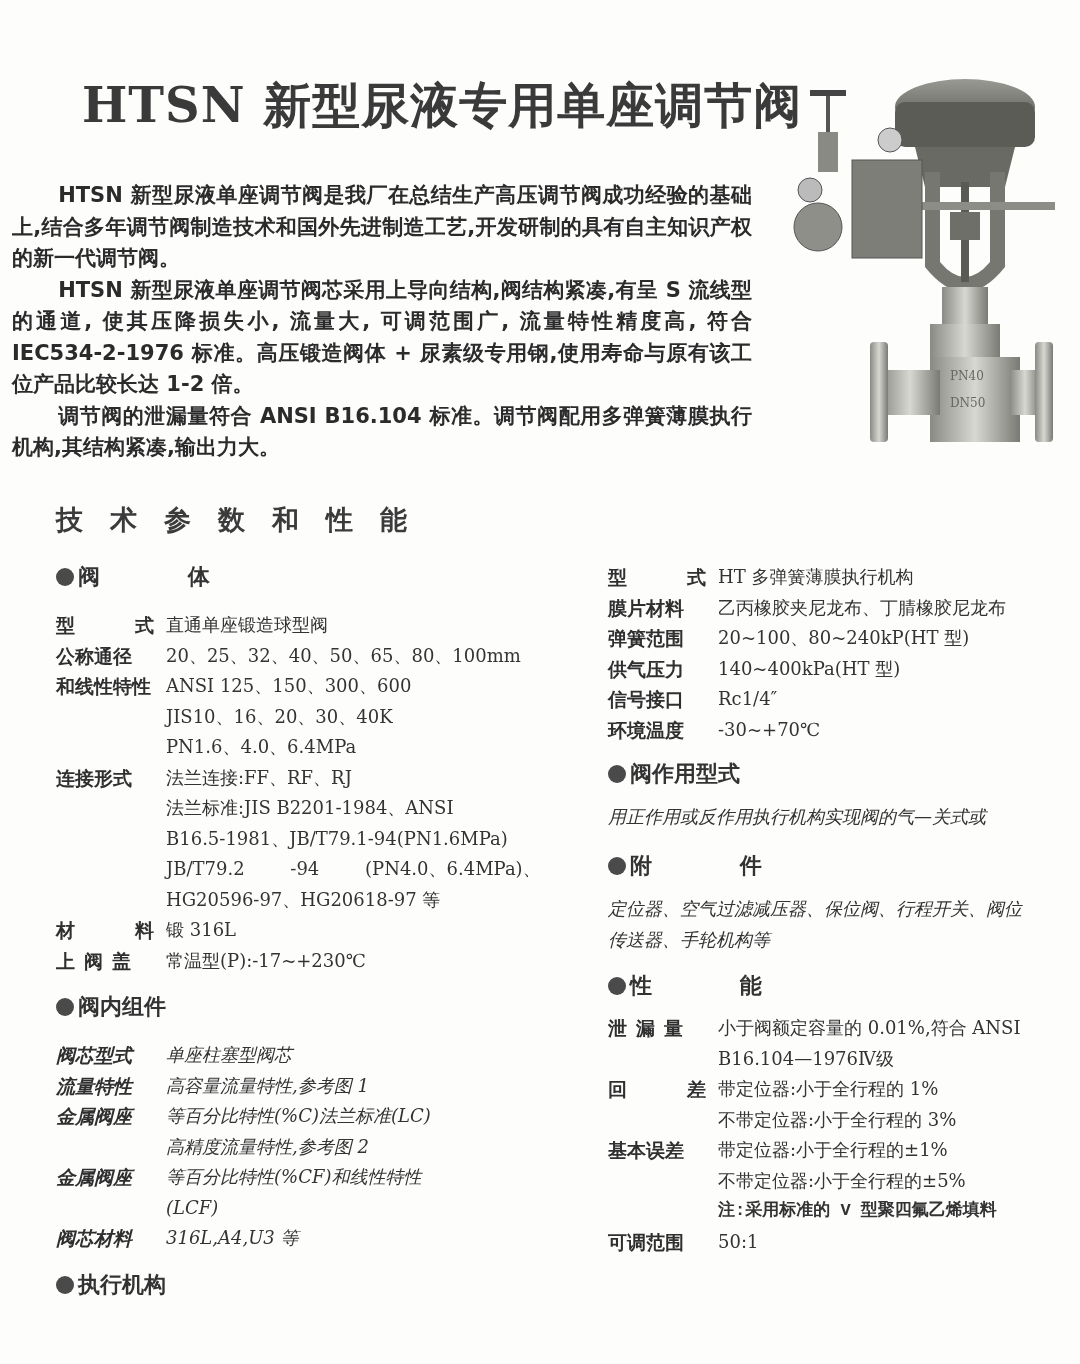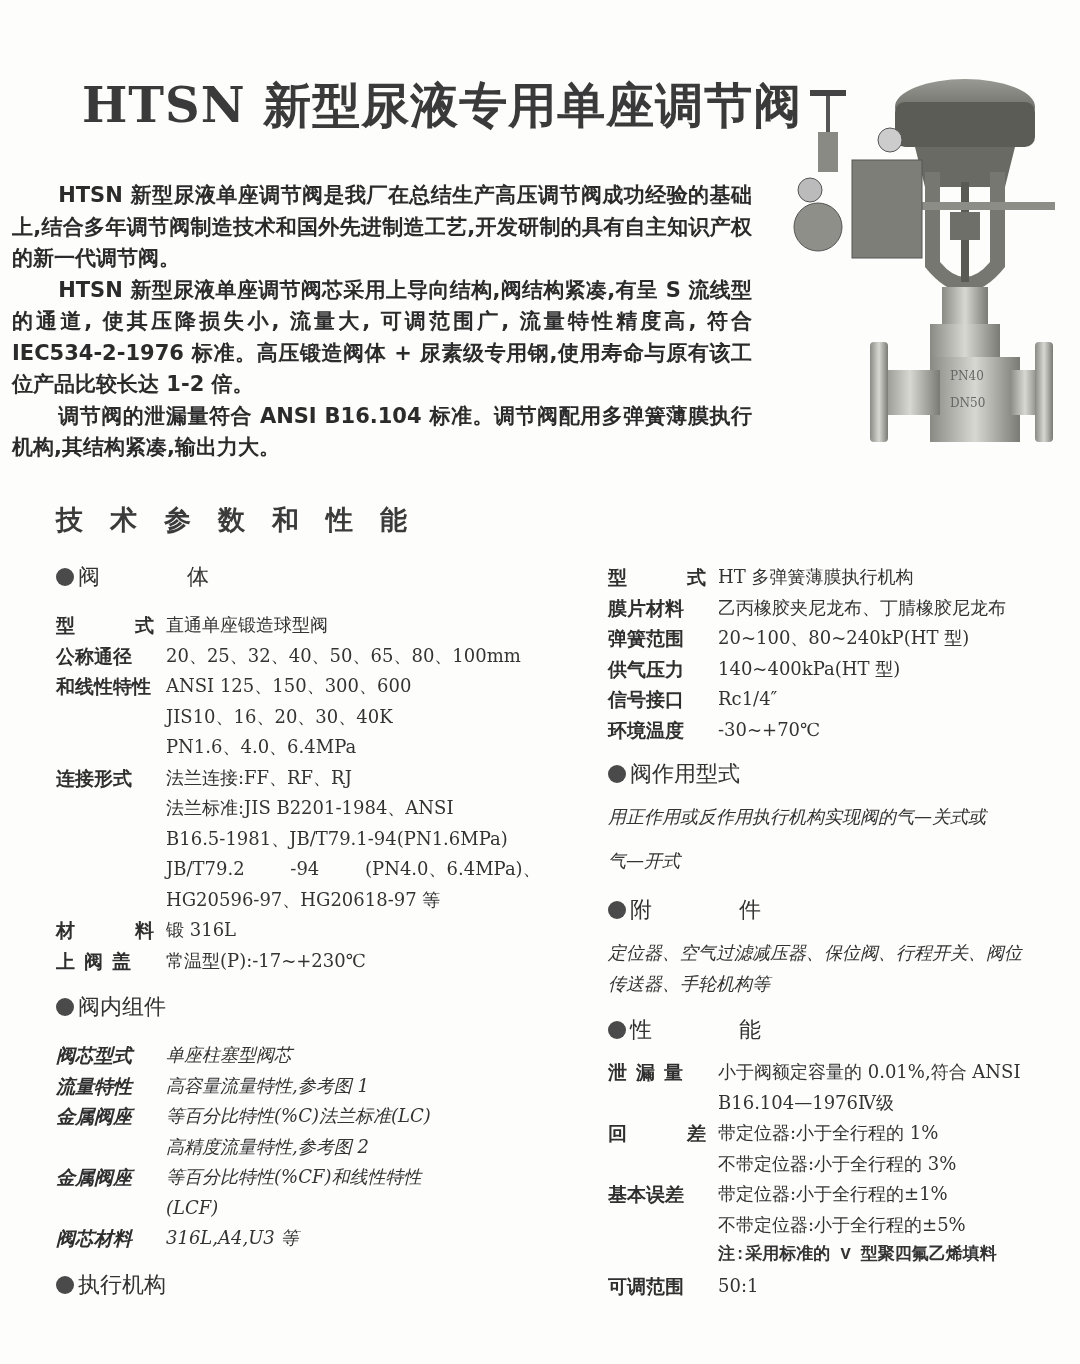--- a/index.html
+++ b/index.html
@@ -21,21 +21,21 @@
   .photo { position: absolute; left: 790px; top: 62px; width: 275px; height: 390px; }
 
   .sec-title {
     position: absolute; left: 56px; top: 502px;
     font-size: 27px; font-weight: bold; color: #3b3b3b; letter-spacing: 27px;
   }
   .col { position: absolute; }
   .col-left { left: 56px; top: 560px; width: 520px; }
   .col-right { left: 608px; top: 562px; width: 470px; }
   .h {
-    font-size: 22px; font-weight: normal; color: #333; margin: 0 0 16px 0; height: 34px;
+    font-size: 22px; font-weight: bold; color: #333; margin: 0 0 16px 0; height: 34px;
     display: flex; align-items: center;
   }
   .bullet {
     display: inline-block; width: 18px; height: 18px; border-radius: 50%;
     background: #4a4a4a; margin-right: 4px;
   }
   .spaced { letter-spacing: 40px; }
   .row { display: flex; font-size: 19px; line-height: 30.5px; }
   .lbl { width: 110px; flex: none; font-weight: bold; color: #2f2f2f; white-space: nowrap; }
   .lbl.justify { display: flex; justify-content: space-between; padding-right: 12px; box-sizing: border-box; }
@@ -248,21 +248,20 @@
         </div>
     </div>
   </div>
 
   <div class="h" style="margin-bottom:4px;">
     <span class="bullet"></span>
     <span>阀作用型式</span>
   </div>
   <div style="margin-bottom:10px;">
     <div class="para" style="line-height:44px;">用正作用或反作用执行机构实现阀的气—关式或</div>
-    <div class="para" style="line-height:44px;">气—开式</div>
   </div>
 
   <div class="h" style="margin-bottom:10px;">
     <span class="bullet"></span>
     <span class="spaced">附 件</span>
   </div>
   <div style="margin-bottom:14px;">
     <div class="para" style="line-height:31px;">定位器、空气过滤减压器、保位阀、行程开关、阀位</div>
     <div class="para" style="line-height:31px;">传送器、手轮机构等</div>
   </div>

